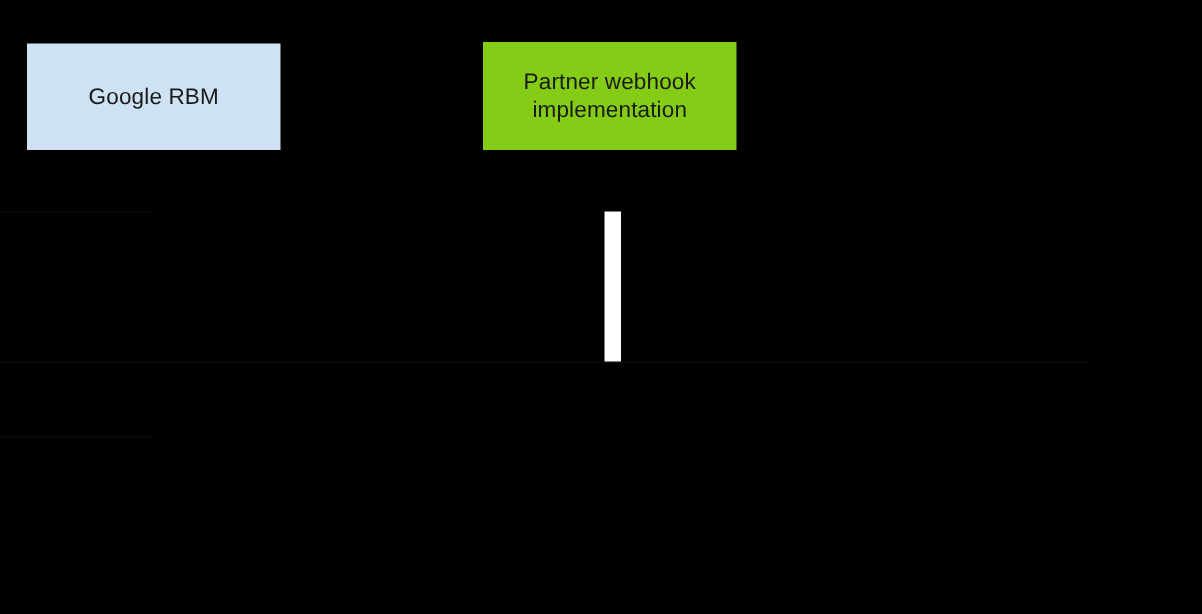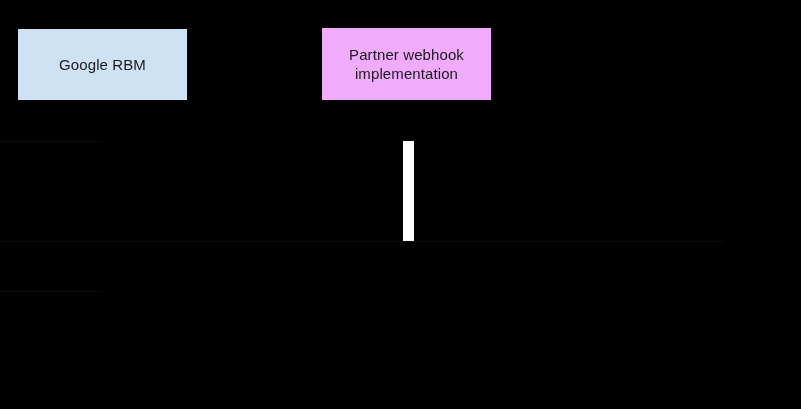--- a/index.html
+++ b/index.html
@@ -55,20 +55,20 @@
   <div class="connector-h-faint" id="faint-line-top" style="left: 0px; top: 141px; width: 102px; background: rgb(11, 11, 11);"></div>
   <div class="connector-h-faint" id="faint-line-middle" style="left: 0px; top: 241px; width: 725px; background: rgb(11, 11, 11);"></div>
   <div class="connector-h-faint" id="faint-line-bottom" style="left: 0px; top: 291px; width: 102px; background: rgb(11, 11, 11);"></div>
 
   <div class="connector-v" id="vertical-connector" style="left: 403px; top: 141px; width: 11px; height: 100px; background: rgb(255, 255, 255);"></div>
 
   <div class="node" id="node-google-rbm" style="left: 18px; top: 29px; width: 169px; height: 71px; background: rgb(207, 226, 243); color: rgb(26, 26, 26);">
     <span class="node-label">Google RBM</span>
   </div>
 
-  <div class="node" id="node-partner-webhook-implementation" style="left: 322px; top: 28px; width: 169px; height: 72px; background: #f0abfc; color: rgb(26, 26, 26);">
+  <div class="node" id="node-partner-webhook-implementation" style="left: 322px; top: 28px; width: 169px; height: 72px; background: #84cc16; color: rgb(26, 26, 26);">
     <span class="node-label">Partner webhook
 implementation</span>
   </div>
 
 
 
 </div>
 
 </body></html>

